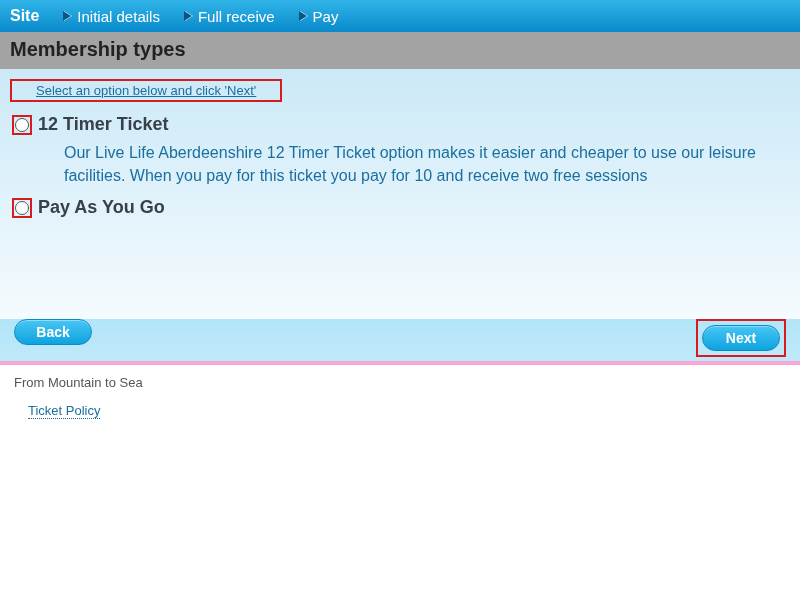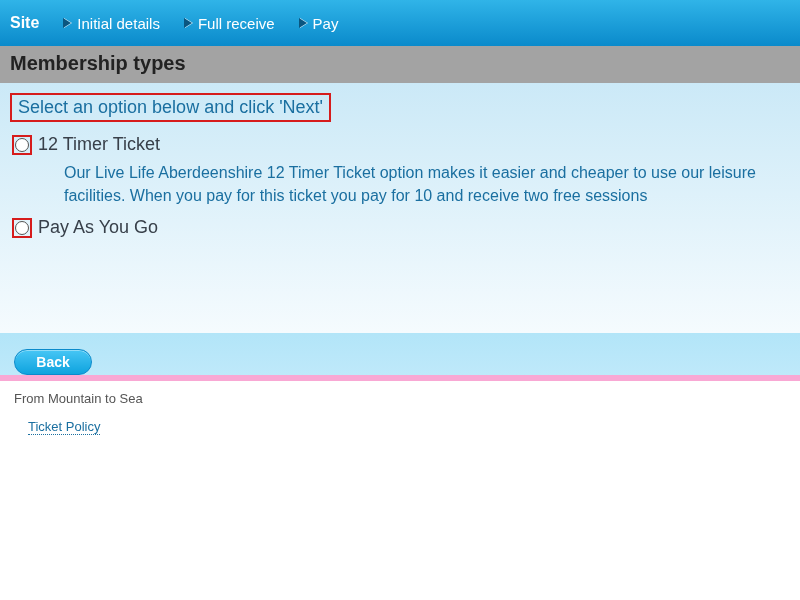--- a/index.html
+++ b/index.html
@@ -1,75 +1,76 @@
 <!DOCTYPE html>
 <html><head>
 <meta charset="utf-8">
 <style>
   * { box-sizing: border-box; margin: 0; padding: 0; }
   body { font-family: "Segoe UI", Tahoma, Arial, sans-serif; font-size: 14px; color: #333; background: #fff; width: 800px; }
   .breadcrumb {
     display: flex; align-items: center;
     background: linear-gradient(to bottom, #30b4e8 0%, #0a8acb 100%);
-    color: #fff; height: 46px; padding: 0 8px; font-size: 15px;
+    color: #fff; height: 32px; padding: 0 8px; font-size: 15px;
   }
   .breadcrumb .bc-item { display: flex; align-items: center; padding: 0 12px; height: 100%; }
   .breadcrumb .bc-site { padding-left: 2px; font-weight: bold; font-size: 16px; }
   .breadcrumb .bc-item .arrow {
     display: inline-block; margin-right: 6px;
     width: 0; height: 0;
     border-left: 8px solid #0a5680;
     border-top: 5px solid transparent;
     border-bottom: 5px solid transparent;
     filter: drop-shadow(1px 0 0 #d8f1ff);
   }
   .page-title-wrap { background: #a3a3a3; padding: 6px 10px 8px 10px; }
   .page-title { font-size: 20px; font-weight: bold; color: #222; }
   .content-panel {
     background: linear-gradient(to bottom, #cbe9f7 0%, #f5fbfe 100%);
     padding: 10px 10px 80px 10px;
     position: relative; min-height: 250px;
   }
   .instruction {
     display: inline-block;
-    color: #1a6fa0; font-size: 18px;
-    padding: 2px 6px;
+    color: #1a6fa0; font-size: 13px;
+    padding: 2px 24px;
     border: 2px solid #d61c1c;
     background: transparent;
+    text-decoration: underline;
   }
   .options { margin-top: 12px; }
   .option { margin-bottom: 10px; padding-left: 2px; }
   .opt-head { display: flex; align-items: center; gap: 6px; }
   .radio-wrap {
     display: inline-flex; align-items: center; justify-content: center;
     border: 2px solid #d61c1c; padding: 1px;
   }
   .radio-wrap input[type="radio"] {
     width: 14px; height: 14px; appearance: none; border: 1px solid #555; border-radius: 50%; background: #fff;
   }
-  .opt-title { font-size: 18px; color: #38404a; font-weight: 400; }
+  .opt-title { font-size: 18px; color: #38404a; font-weight: 700; }
   .opt-desc {
     margin: 6px 8px 0 52px;
     color: #1a6fa0; font-size: 16px; line-height: 1.45;
   }
   .button-bar {
     background: linear-gradient(to bottom, #b2e5f8 0%, #bfe9fa 100%);
-    height: 42px; display: flex; align-items: flex-end; justify-content: space-between;
+    height: 42px; display: flex; align-items: flex-start; justify-content: space-between;
     padding: 0 14px;
   }
   .btn {
     display: inline-flex; align-items: center; justify-content: center;
     min-width: 78px; height: 26px; padding: 0 14px;
     border-radius: 13px; color: #fff; font-weight: bold; font-size: 14px;
     background: linear-gradient(to bottom, #47c6f5 0%, #0ea3de 100%);
     border: 1px solid #0a8acb; cursor: pointer;
     box-shadow: inset 0 1px 0 rgba(255,255,255,0.4);
   }
   .next-wrap { border: 2px solid #d61c1c; padding: 4px; }
-  .footer { background: #fff; padding: 10px 14px 24px 14px; border-top: 6px solid #f9a8d4; }
+  .footer { background: #fff; padding: 10px 14px 24px 14px; border-top: 4px solid #f9a8d4; }
   .tagline { color: #555; font-size: 13px; margin-bottom: 12px; }
   .privacy { display: inline-block; margin-left: 14px; color: #1a6fa0; font-size: 13px; border-bottom: 1px dotted #1a6fa0; cursor: pointer; }
 </style>
 </head>
 <body>
 
 <div class="breadcrumb">
   <div class="bc-item bc-site">
     <span>Site</span>
   </div>
@@ -111,18 +112,21 @@
           <input type="radio" name="membership" style="">
         </span>
         <span class="opt-title">Pay As You Go</span>
       </div>
     </div>
   </div>
 </div>
 
 <div class="button-bar">
   <button class="btn">Back</button>
+  <span class="next-wrap">
+    <button class="btn">Next</button>
+  </span>
 </div>
 
 <div class="footer">
   <div class="tagline">From Mountain to Sea</div>
   <a class="privacy">Ticket Policy</a>
 </div>
 
 </body></html>

